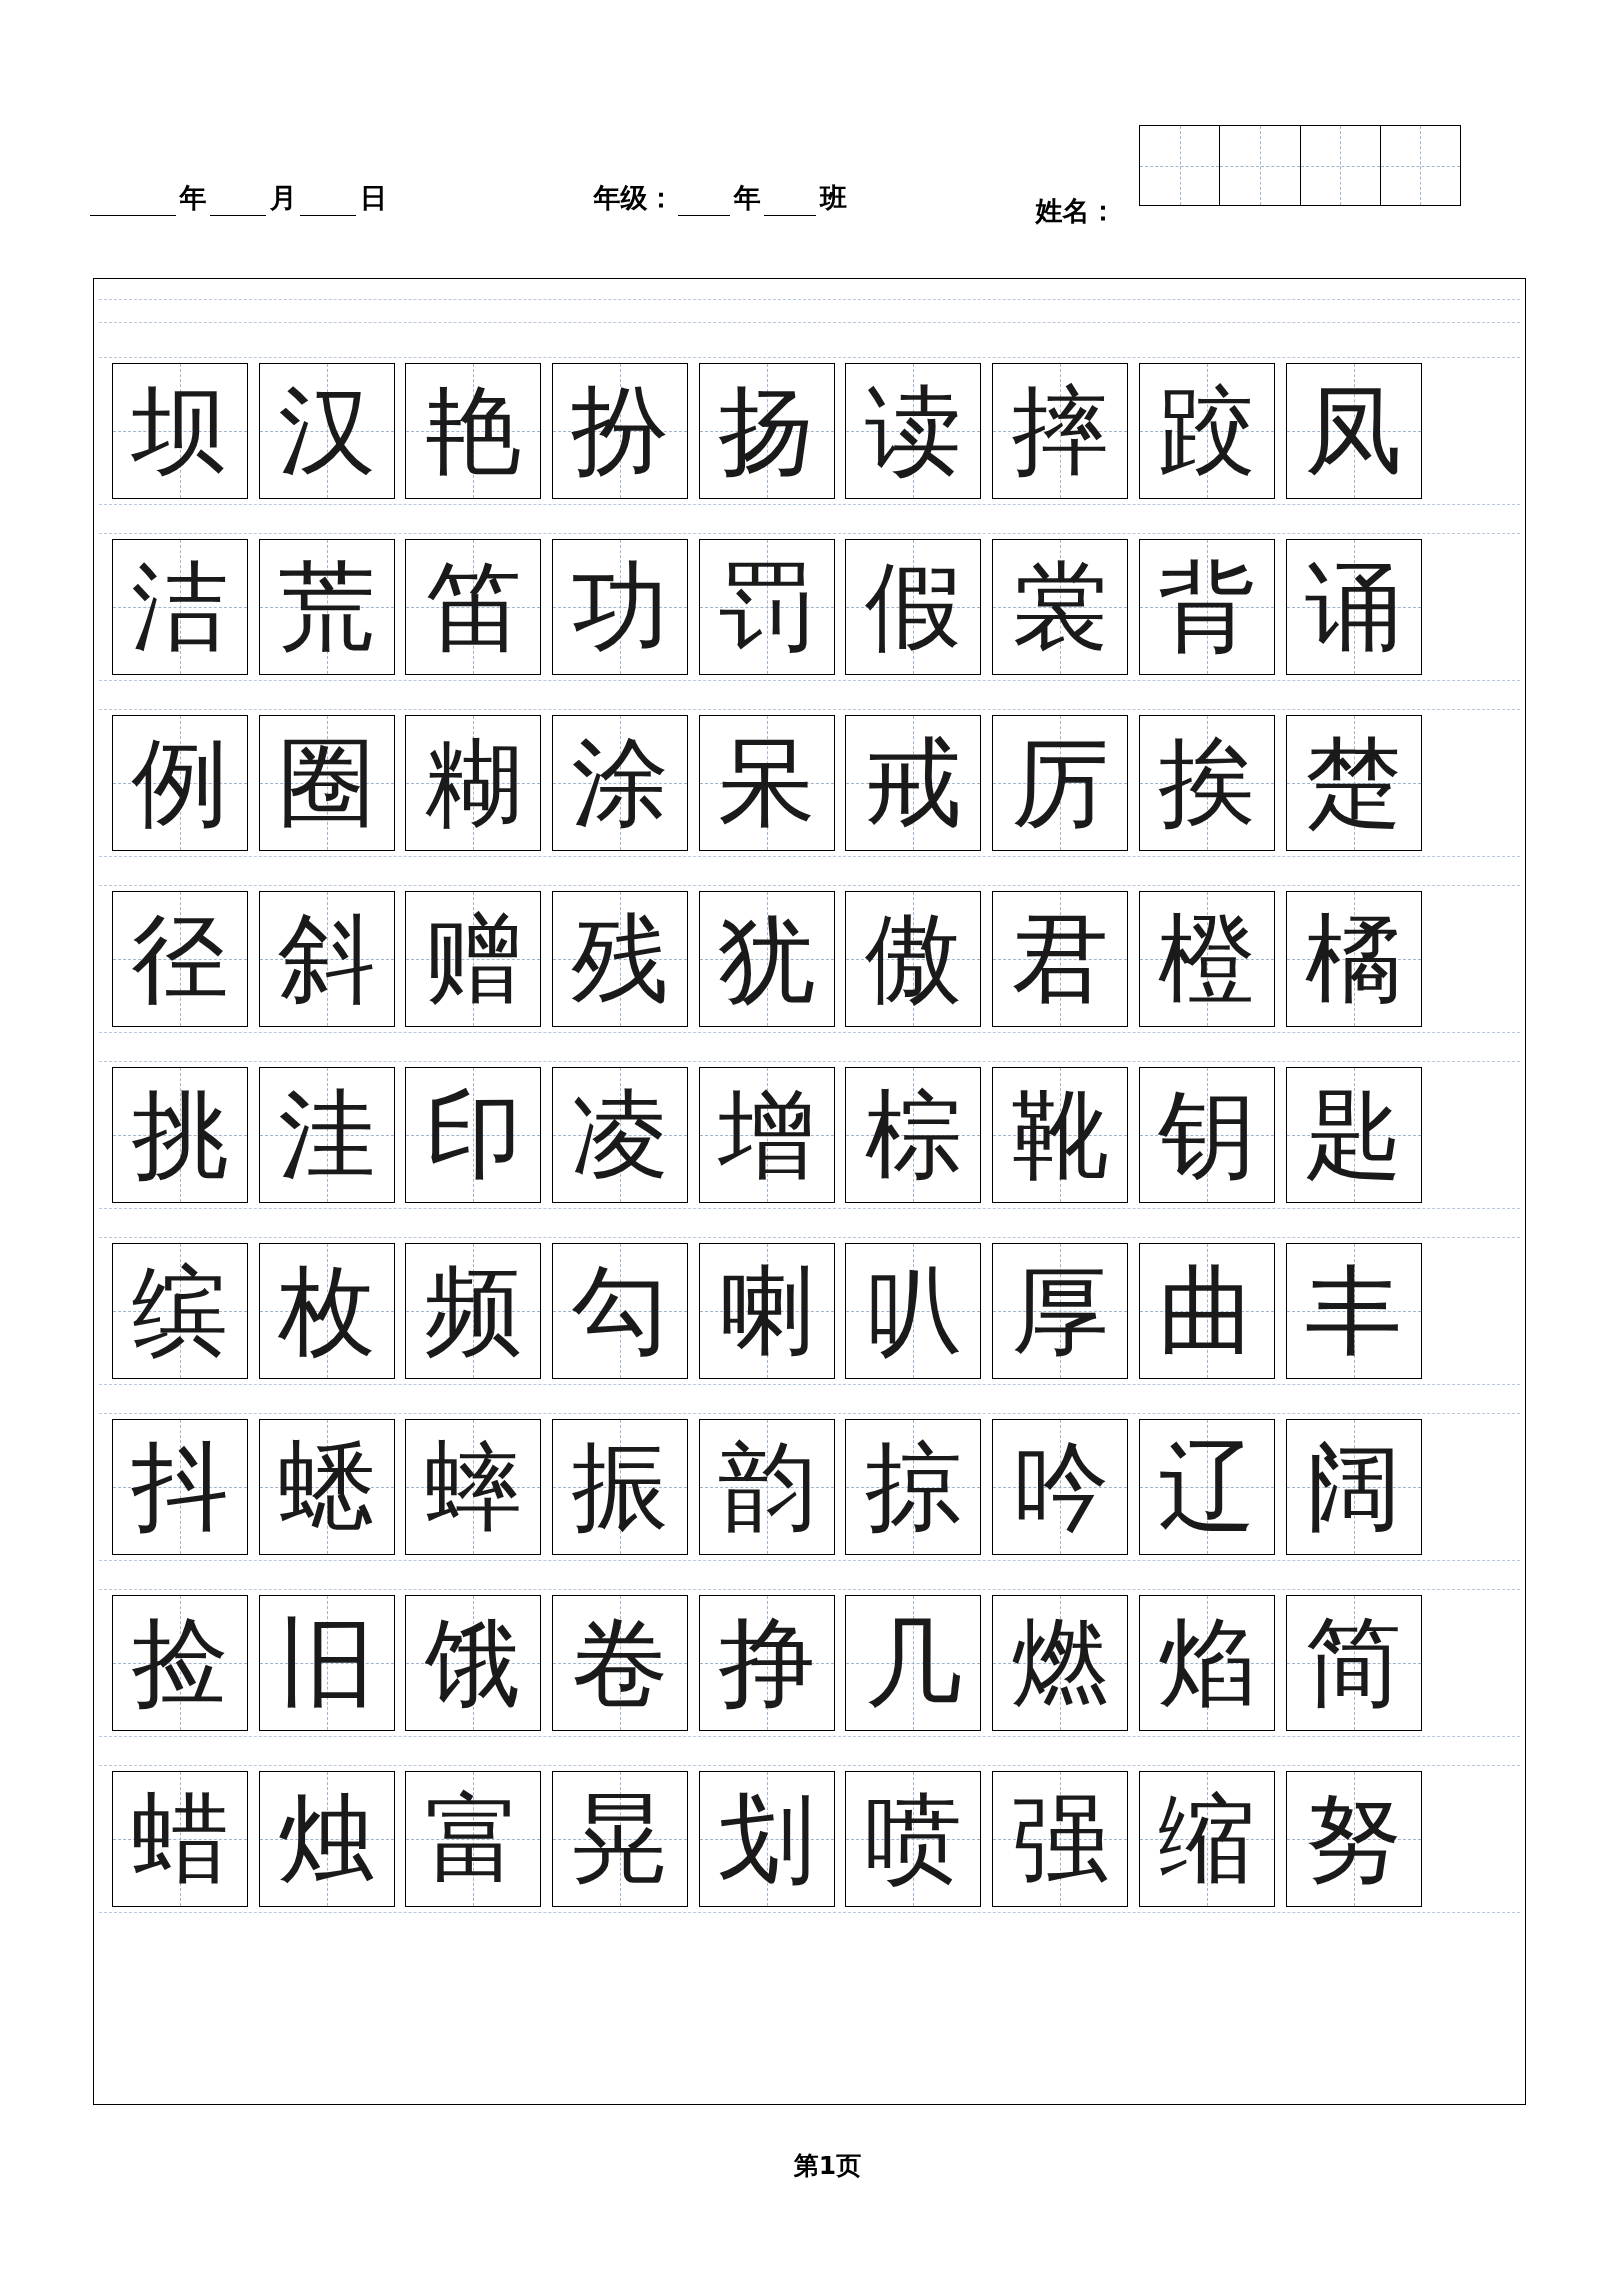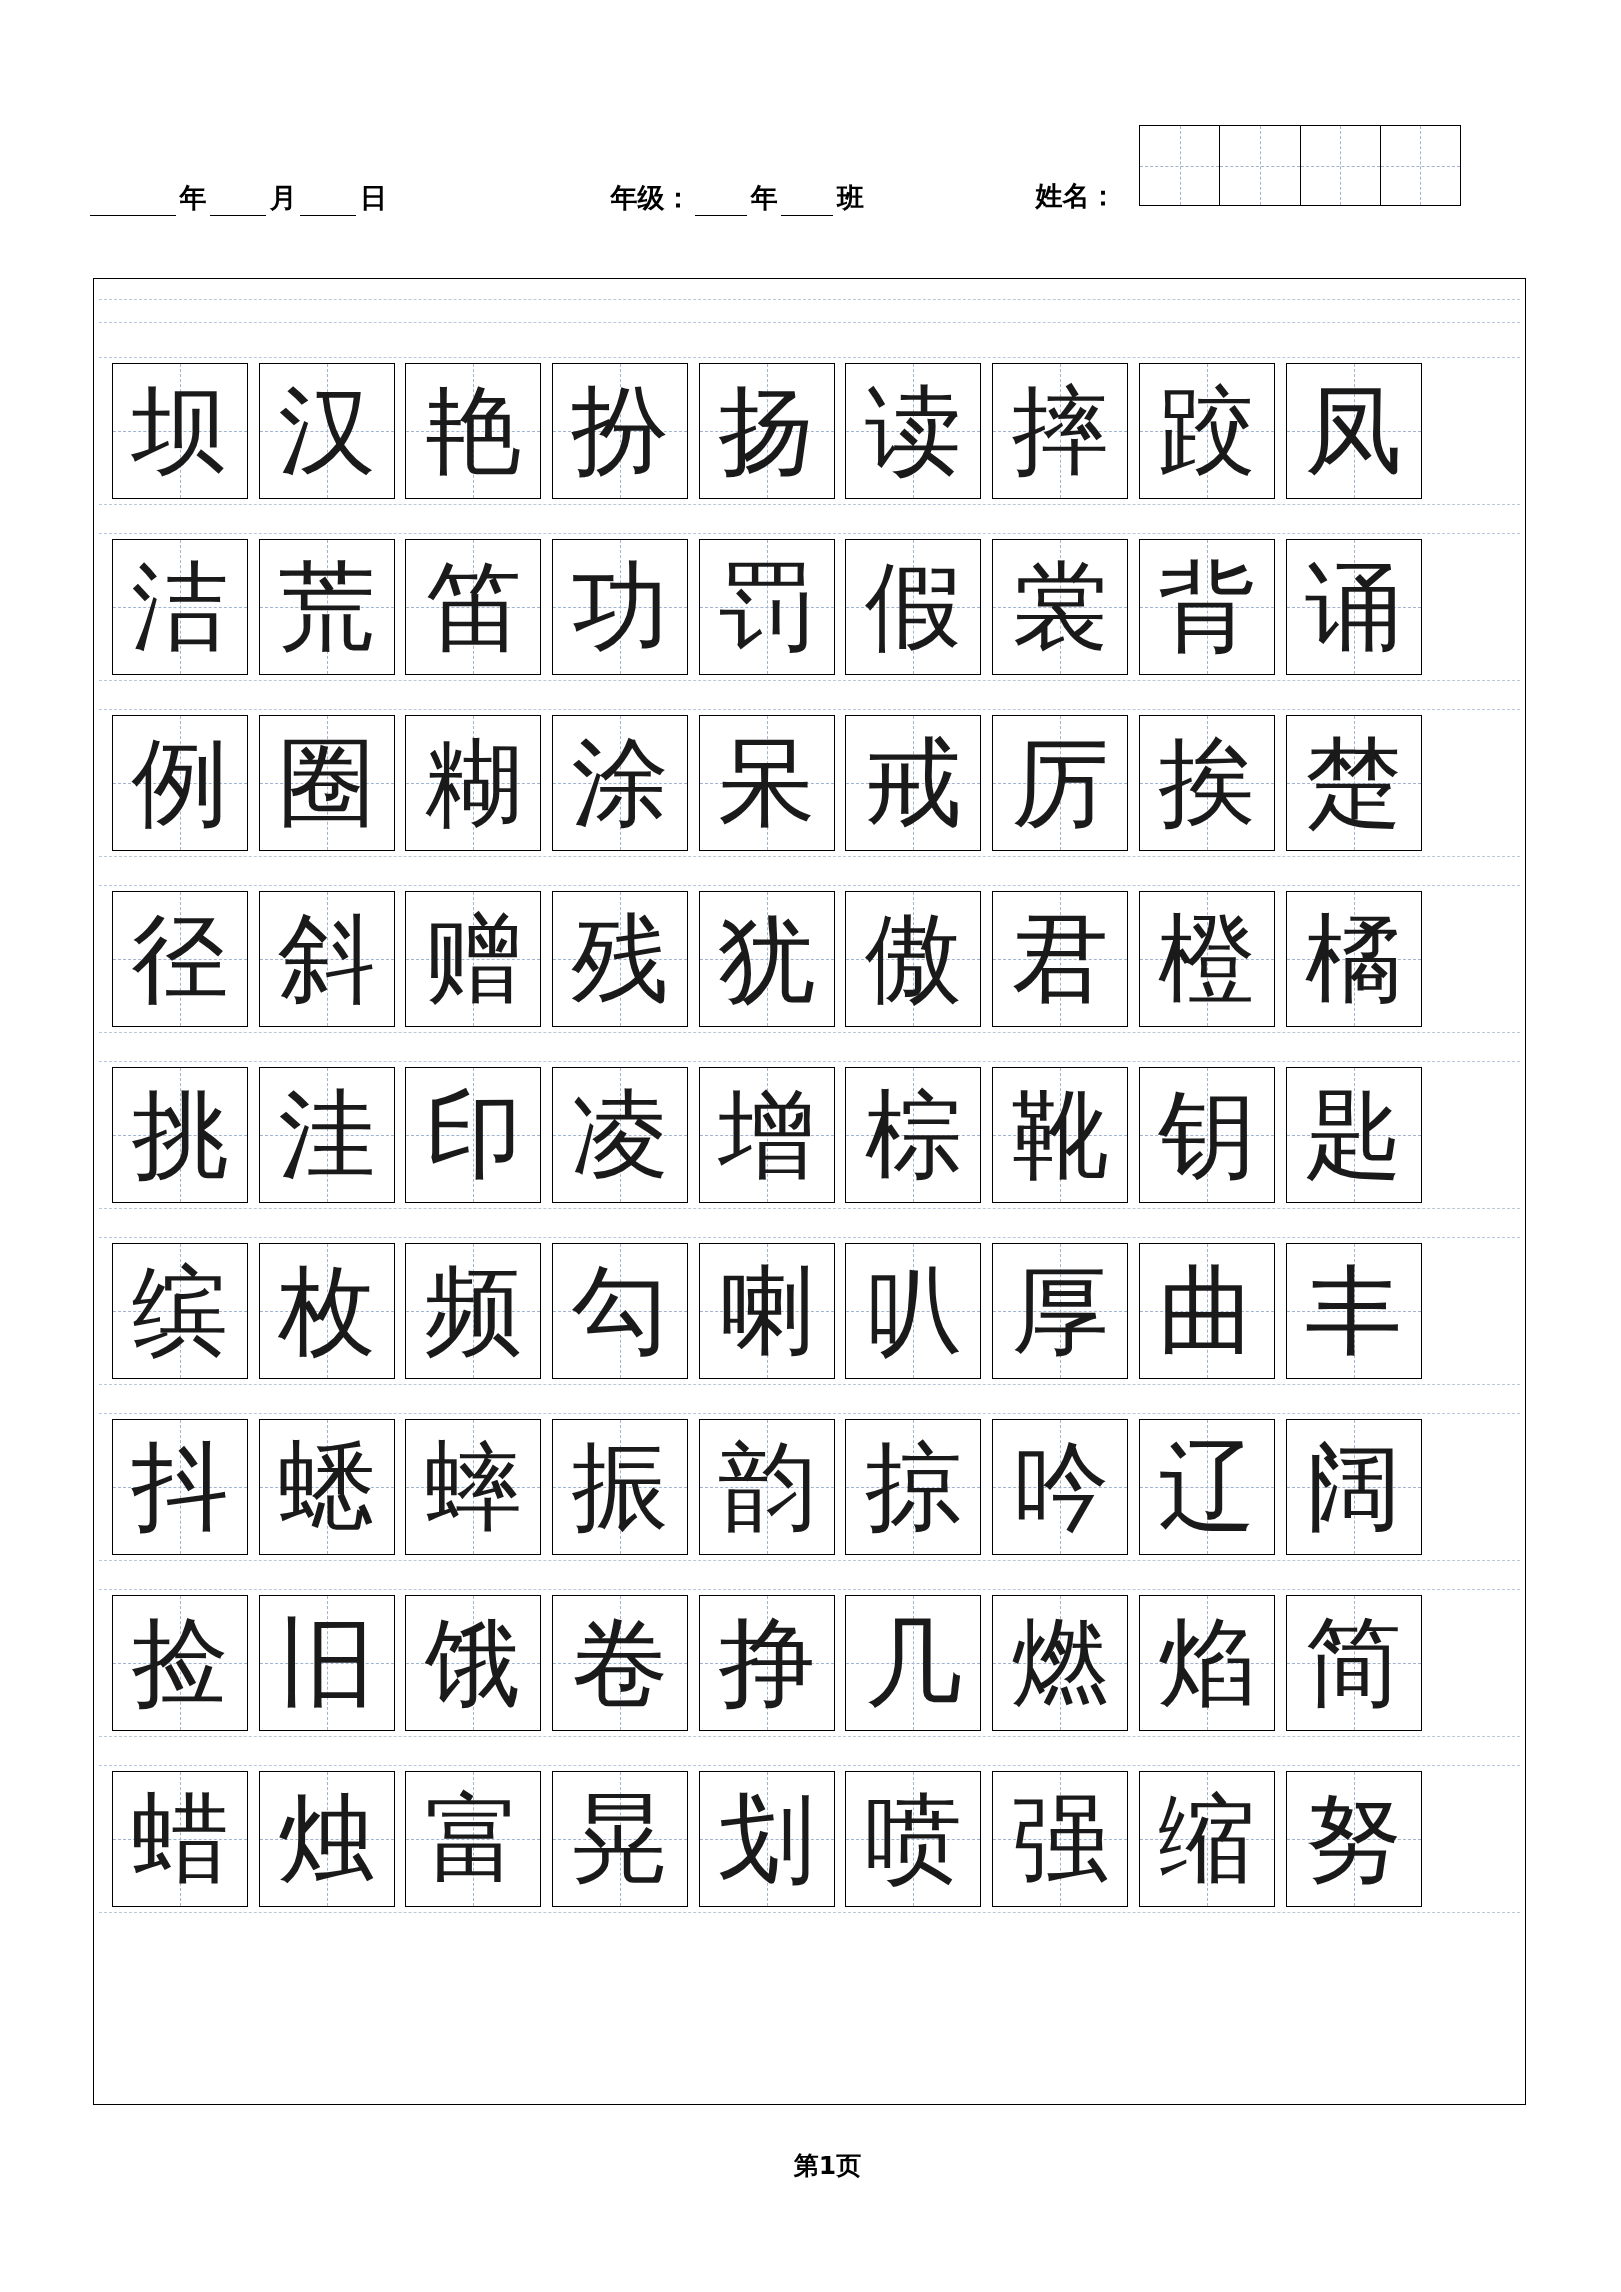--- a/index.html
+++ b/index.html
@@ -56,22 +56,22 @@
   .blank {
     display: inline-block;
     border-bottom: 1.8px solid #000;
     height: 27px;
   }
   .b-long { width: 86px; }
   .b-mid  { width: 56px; }
   .b-short{ width: 52px; }
 
   .hdr-date  { left: 0px;   top: 5.4px; }
-  .hdr-grade { left: 517px; top: 5.4px; }
-  .hdr-name  { left: 942px;top: 3px; }
+  .hdr-grade { left: 500px; top: 5.4px; }
+  .hdr-name  { left: 942px;top: 18px; }
 
   .hdr-item span.lbl { padding: 0 3.6px; }
 
   
   .name-boxes {
     position: absolute;
     left: 1139px;
     top: 125px;
     width: 322px;
     height: 81px;

